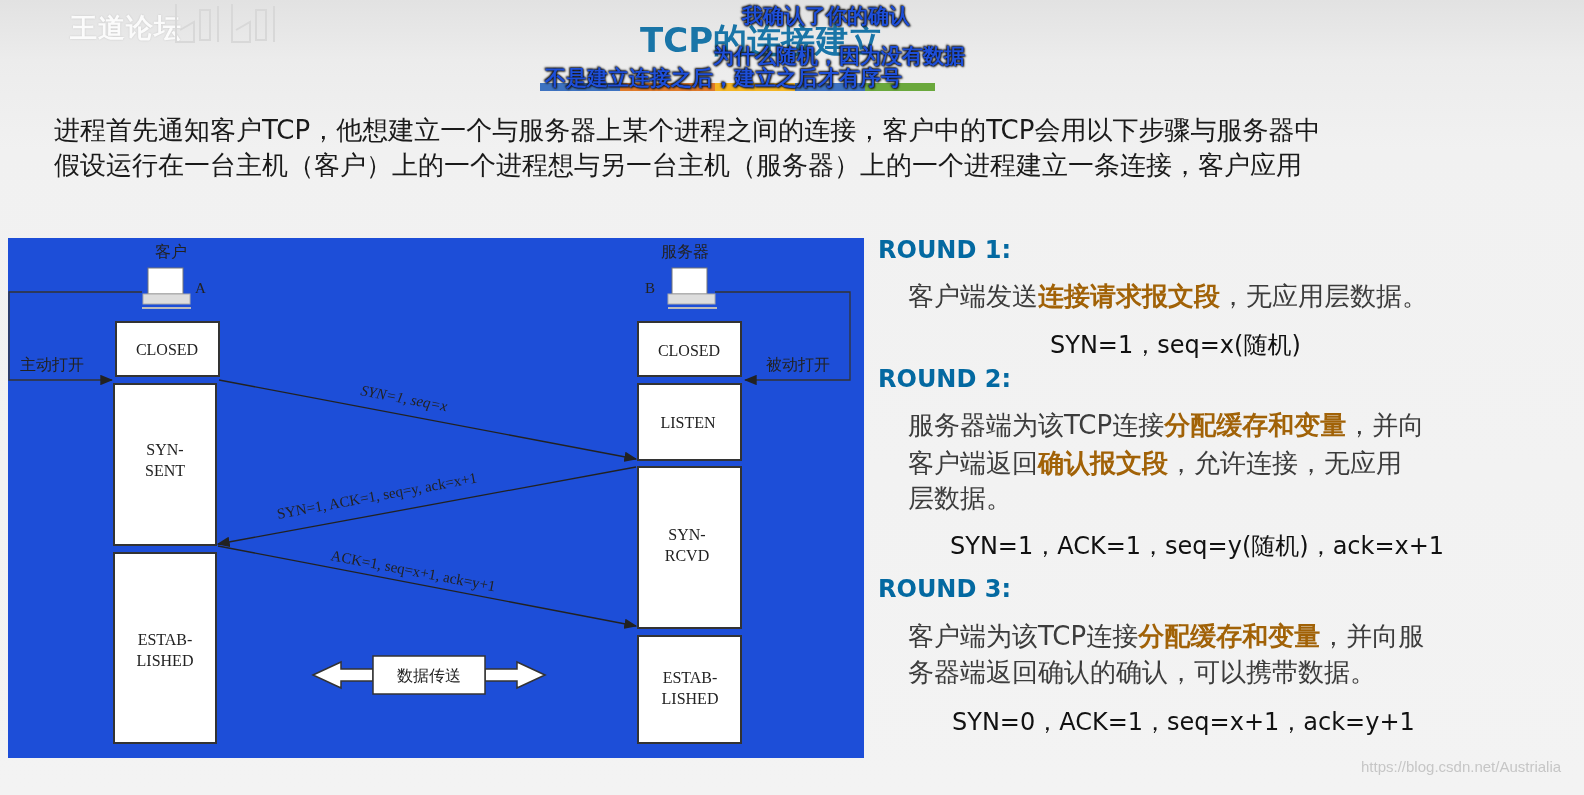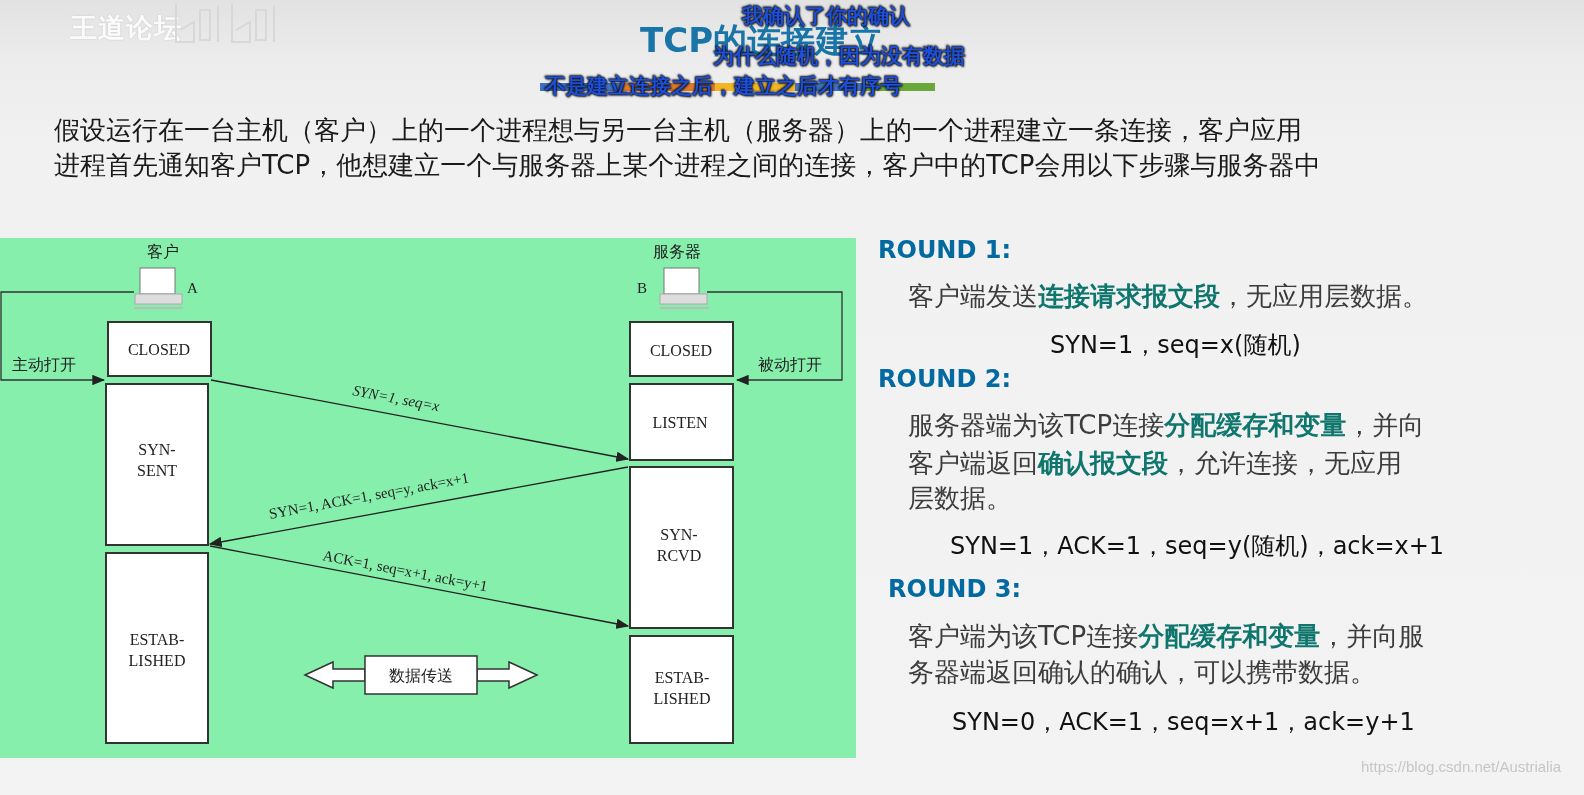--- a/index.html
+++ b/index.html
@@ -13,25 +13,25 @@
     text-shadow:0 0 2px rgba(0,0,0,0.15);margin-left:40px; }
   .watermark-bili { left:172px; top:2px; width:118px; height:44px; }
   .slide-title { left:640px; top:18px; font-size:34px; font-weight:bold; color:#0369a1; letter-spacing:0px; opacity:0.9; }
   .color-bar { left:540px; top:83px; height:8px; display:flex; }
   .color-bar span { display:block; height:8px; }
   .subtitles { left:0; top:0; width:1584px; }
   .sub-line { position:absolute; color:#1d4ed8; font-size:21px; font-weight:bold; white-space:nowrap;
     text-shadow: 0 0 2px #000, 1px 1px 2px #222, -1px -1px 2px #222; }
   .intro { left:54px; top:113px; width:1440px; font-size:26px; line-height:35px; color:#1a1a1a; }
   .intro div { white-space:nowrap; }
-  .diagram { left:0; top:238px; width:856px; height:520px; background:#86efac;text-align:center; }
+  .diagram { left:8px; top:238px; width:856px; height:520px; background:#1d4ed8;text-align:center; }
   .right { left:878px; top:232px; width:690px; }
   .round-h { position:absolute; color:#0369a1; font-weight:bold; font-size:24px; }
   .para { position:absolute; font-size:26px; color:#3c3c3c; line-height:36px; white-space:nowrap; }
-  .para b { color:#0f766e; }
+  .para b { color:#a16207; }
   .formula { position:absolute; font-size:24px; color:#111; white-space:nowrap;text-align:center; }
   .credit { left:1350px; top:758px; font-size:15px; color:#c6c6c6; font-family:"Liberation Sans", sans-serif;margin-left:11px; }
   svg text { font-family: "Liberation Serif", "DejaVu Serif", serif; fill:#222; }
 </style>
 </head>
 <body>
 
 <div class="abs watermark-logo">王道论坛</div>
 <svg class="abs watermark-bili" viewBox="0 0 118 44">
   <g fill="none" stroke="#d8d8d8" stroke-width="2">
@@ -49,26 +49,26 @@
   <span style="width:80px;background:#3d72c0"></span>
   <span style="width:95px;background:#e07a2a"></span>
   <span style="width:80px;background:#f3b523"></span>
   <span style="width:70px;background:#3d72c0"></span>
   <span style="width:70px;background:#6aa83c"></span>
 </div>
 
 <div class="abs subtitles">
   <div class="sub-line" style="left:742px;top:2px;">我确认了你的确认</div>
   <div class="sub-line" style="left:713px;top:42px;">为什么随机，因为没有数据</div>
-  <div class="sub-line" style="left:545px;top:72px;">不是建立连接之后，建立之后才有序号</div>
+  <div class="sub-line" style="left:545px;top:64px;">不是建立连接之后，建立之后才有序号</div>
 </div>
 
 <div class="abs intro">
+  <div>进程首先通知客户TCP，他想建立一个与服务器上某个进程之间的连接，客户中的TCP会用以下步骤与服务器中</div>
   <div>假设运行在一台主机（客户）上的一个进程想与另一台主机（服务器）上的一个进程建立一条连接，客户应用</div>
-  <div>进程首先通知客户TCP，他想建立一个与服务器上某个进程之间的连接，客户中的TCP会用以下步骤与服务器中</div>
 </div>
 
 <div class="abs diagram">
   <svg width="856" height="520" viewBox="0 238 856 520" xmlns="http://www.w3.org/2000/svg">
     <defs>
       <marker id="arr" markerWidth="10" markerHeight="8" refX="9" refY="4" orient="auto">
         <path d="M0,0 L10,4 L0,8 z" fill="#222"></path>
       </marker>
     </defs>
 
@@ -152,21 +152,21 @@
     <span>服务器端为该TCP连接</span><b>分配缓存和变量</b><span>，并向</span>
   </div>
   <div class="para" style="left:30px;top:213px;">
     <span>客户端返回</span><b>确认报文段</b><span>，允许连接，无应用</span>
   </div>
   <div class="para" style="left:30px;top:248px;">
     <span>层数据。</span>
   </div>
   <div class="formula" style="left:72px;top:298px;">SYN=1，ACK=1，seq=y(随机)，ack=x+1</div>
 
-  <div class="round-h" style="left:0;top:343px;margin-left:10px;">ROUND 3:</div>
+  <div class="round-h" style="left:0;top:343px;">ROUND 3:</div>
   <div class="para" style="left:30px;top:386px;text-align:right;">
     <span>客户端为该TCP连接</span><b>分配缓存和变量</b><span>，并向服</span>
   </div>
   <div class="para" style="left:30px;top:422px;">
     <span>务器端返回确认的确认，可以携带数据。</span>
   </div>
   <div class="formula" style="left:74px;top:474px;">SYN=0，ACK=1，seq=x+1，ack=y+1</div>
 </div>
 
 <div class="abs credit">https://blog.csdn.net/Austrialia</div>

